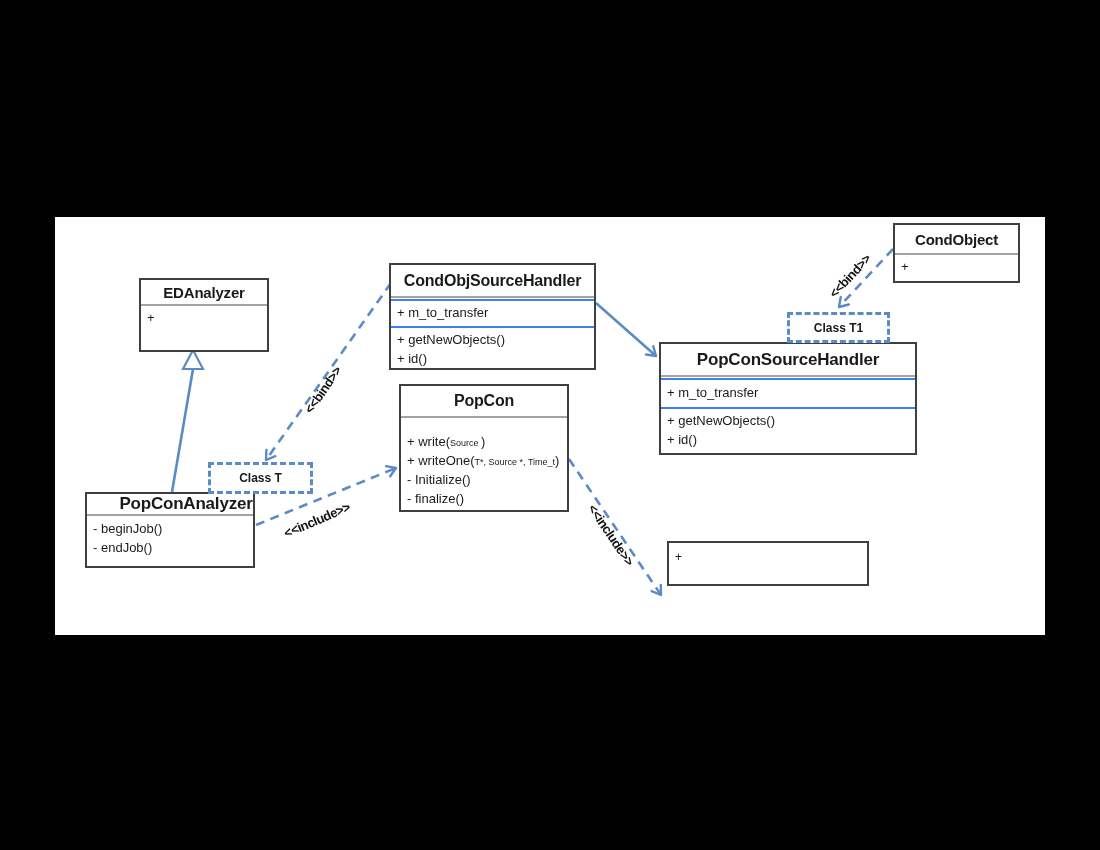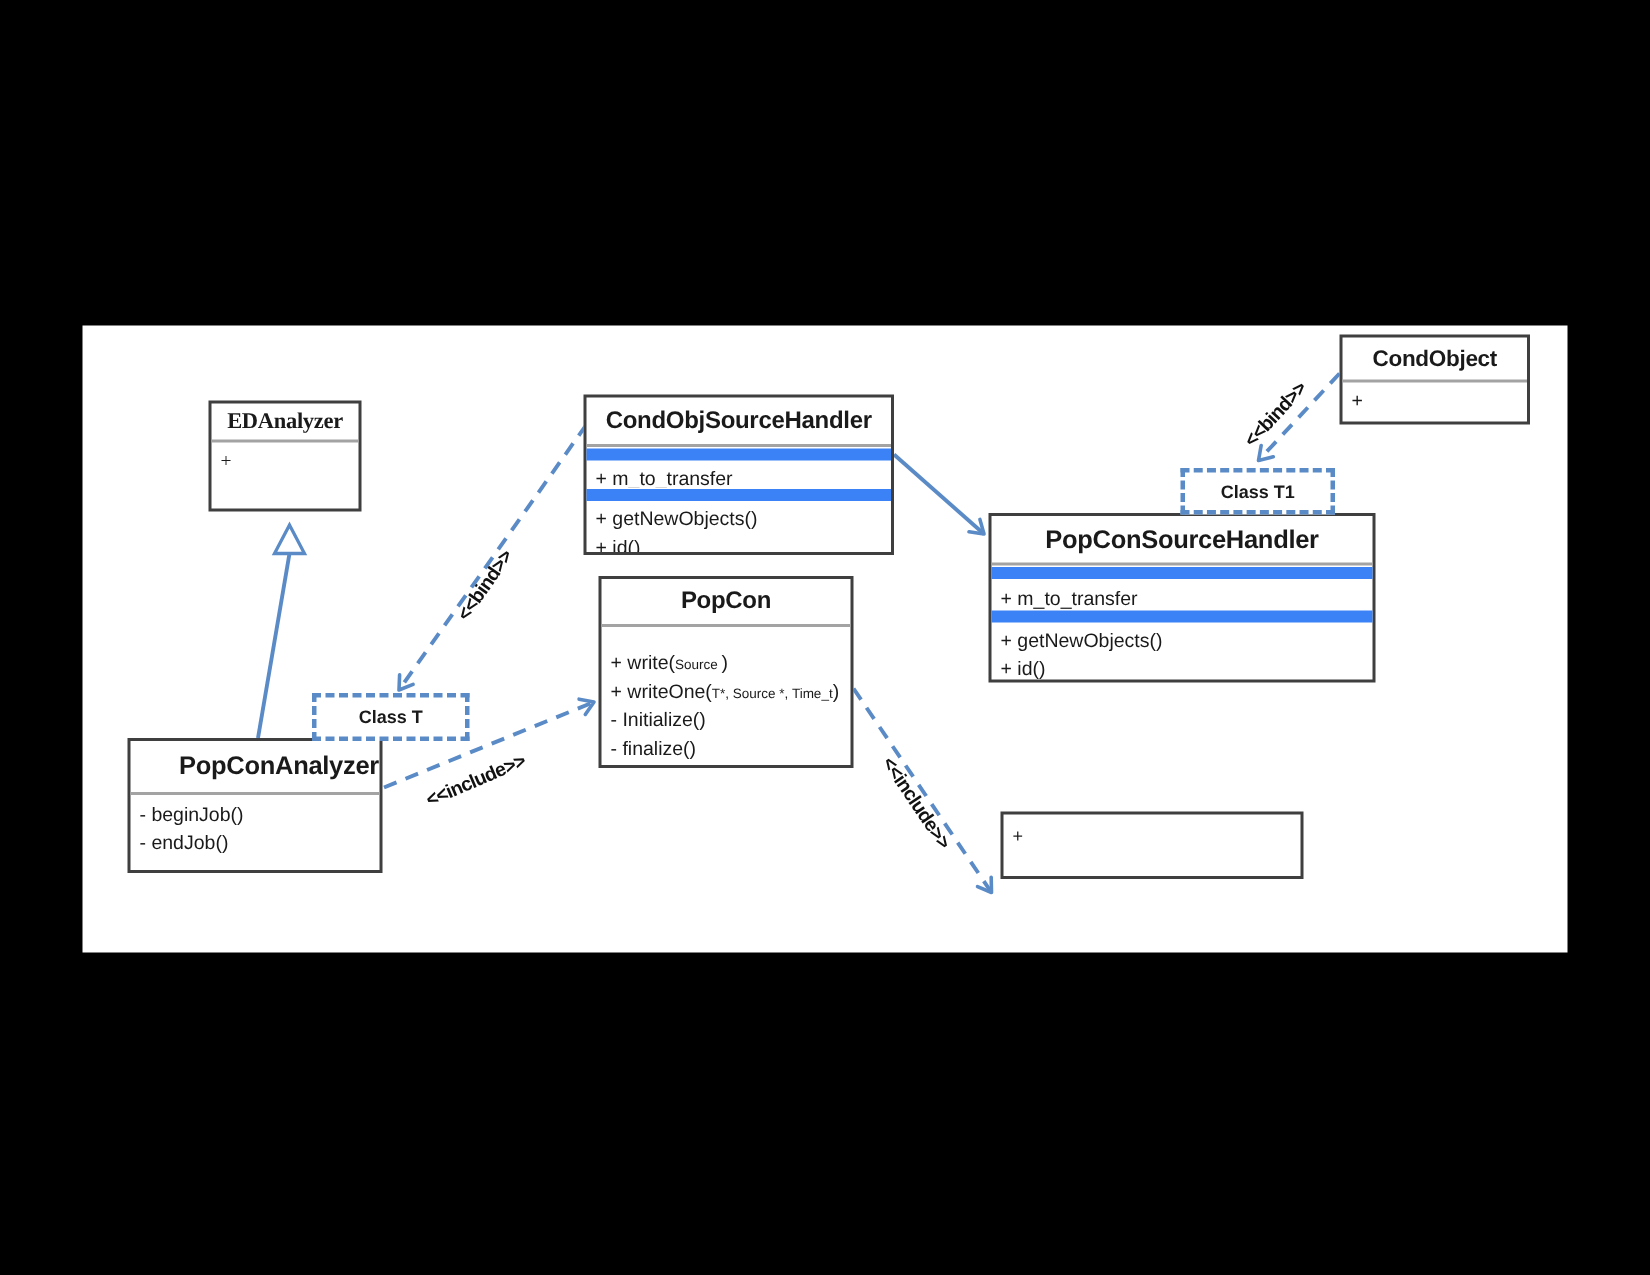--- a/index.html
+++ b/index.html
@@ -47,21 +47,21 @@
     font-size: 16px;
     letter-spacing: -0.2px;
     text-align: center;
     display: flex;
     align-items: center;
     justify-content: center;
     white-space: nowrap;
   }
   .comp {
     box-sizing: border-box;
-    border-top: 8px solid #3b82f6;
+    border-top: 2px solid #3b82f6;
     margin-top: 1px;
     padding: 3px 6px 2px 6px;
     font-size: 13px;
     line-height: 1.45;
     white-space: nowrap;
     overflow: hidden;
   }
   .comp.first {
     border-top: none;
     margin-top: 0;
@@ -111,21 +111,21 @@
 
       <line x1="838" y1="32" x2="784" y2="90" stroke="#5b8bc6" stroke-width="2.6" stroke-dasharray="9 6.5" marker-end="url(#vArrow)"></line>
 
       <line x1="541" y1="86" x2="601" y2="139" stroke="#5b8bc6" stroke-width="2.6" marker-end="url(#vArrow)"></line>
 
       <line x1="201" y1="308" x2="341" y2="251" stroke="#5b8bc6" stroke-width="2.6" stroke-dasharray="9 6.5" marker-end="url(#vArrow)"></line>
 
       <line x1="514" y1="242" x2="606" y2="378" stroke="#5b8bc6" stroke-width="2.6" stroke-dasharray="9 6.5" marker-end="url(#vArrow)"></line>
     </svg>
 
-    <div class="uml-class" style="left:84px; top:50px; width:102px;font-family:Liberation Serif, serif;">
+    <div class="uml-class" style="left:84px; top:61px; width:130px;">
       <div class="uml-title" style="height:26px; font-size:15px;">EDAnalyzer</div>
       <div class="comp first" style="height:44px;">
         <div class="mline">+</div>
       </div>
     </div>
 
     <div class="uml-class" style="left:334px; top:46px; width:207px;">
       <div class="uml-title" style="height:33px;">CondObjSourceHandler</div>
       <div class="comp" style="height:26px;">
         <div class="mline">+ m_to_transfer</div>
@@ -158,21 +158,21 @@
       <div class="uml-title" style="height:32px;">PopCon</div>
       <div class="comp first" style="height:92px; padding-top:15px;">
         <div class="mline"><span>+ write(</span><span class="sm">Source </span><span>)</span></div>
         <div class="mline"><span>+ writeOne(</span><span class="sm">T*, Source *, Time_t</span><span>)</span></div>
         <div class="mline"><span>- Initialize()</span><span class="sm"></span><span></span></div>
         <div class="mline"><span>- finalize()</span><span class="sm"></span><span></span></div>
       </div>
     </div>
 
     <div class="uml-class" style="left:30px; top:275px; width:170px;">
-      <div class="uml-title" style="height:36px; font-size:17px;padding-left:32px;">PopConAnalyzer</div>
+      <div class="uml-title" style="height:22px; font-size:17px;padding-left:32px;">PopConAnalyzer</div>
       <div class="comp first" style="height:50px; padding-top:4px;">
         <div class="mline">- beginJob()</div>
         <div class="mline">- endJob()</div>
       </div>
     </div>
 
     <div class="uml-class" style="left:612px; top:324px; width:202px;">
       <div class="comp first" style="height:41px; padding-top:6px; font-size:12px;">
         <div class="mline">+</div>
       </div>

